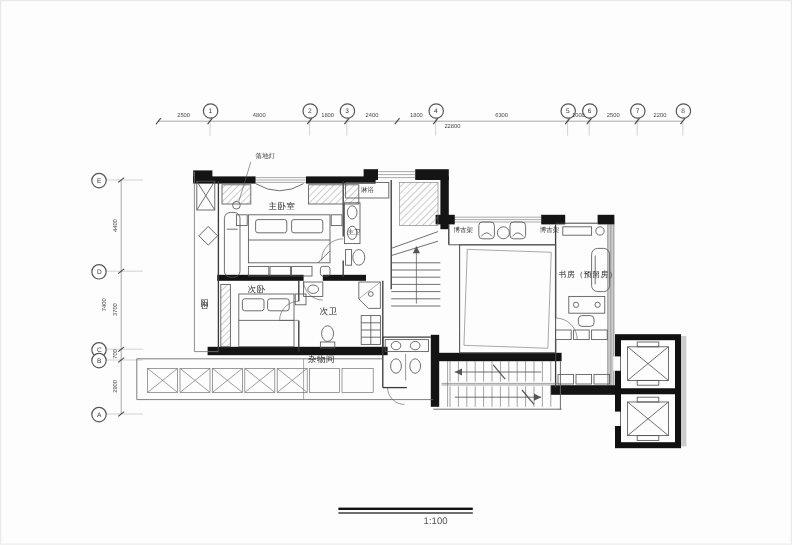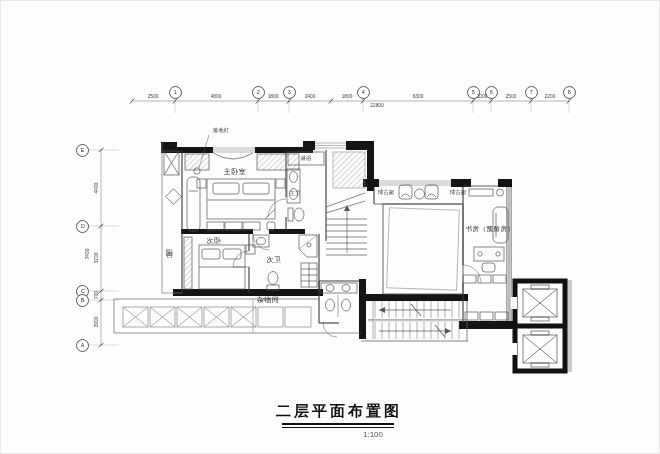--- a/index.html
+++ b/index.html
@@ -14,21 +14,21 @@
   .diml{position:absolute;font-size:8px;color:#444;white-space:nowrap;transform:translate(-50%,-50%) rotate(-90deg) scale(.6);z-index:3;}
   
   .rl{position:absolute;font-size:7px;color:#222;white-space:nowrap;transform:translate(-50%,-50%);z-index:3;letter-spacing:.5px;}
   .sl{position:absolute;font-size:8px;color:#333;white-space:nowrap;transform:translate(-50%,-50%) scale(.68);z-index:3;}
   .vl{position:absolute;font-size:7px;color:#333;writing-mode:vertical-rl;transform:translate(-50%,-50%);z-index:3;letter-spacing:1px;}
   
   .title{position:absolute;left:250px;top:401px;width:176px;text-align:center;font-size:15px;font-weight:bold;
          color:#111;letter-spacing:3px;z-index:3;}
   .uline1{position:absolute;left:281px;top:422px;width:112px;height:2.4px;background:#111;z-index:3;}
   .uline2{position:absolute;left:281px;top:426.4px;width:112px;height:0.8px;background:#111;z-index:3;}
-  .scale{position:absolute;left:352px;top:429px;width:40px;text-align:center;font-size:8px;color:#555;z-index:3;}
+  .scale{position:absolute;left:352px;top:429px;width:40px;text-align:left;font-size:8px;color:#555;z-index:3;}
 </style>
 </head>
 <body>
 
 <div class="canvas">
 
   <svg width="660" height="454" viewBox="0 0 660 454">
     <defs>
       <pattern id="h" width="4" height="4" patternUnits="userSpaceOnUse" patternTransform="rotate(45)">
         <line x1="0" y1="0" x2="0" y2="4" stroke="#8a8a8a" stroke-width="0.7"></line>
@@ -375,18 +375,17 @@
   <div class="sl" style="left:294px;top:192px;">主卫</div>
   <div class="sl" style="left:305px;top:157px;">淋浴</div>
   <div class="sl" style="left:385px;top:191px;">博古架</div>
   <div class="sl" style="left:457px;top:191px;">博古架</div>
   <div class="rl" style="left:489px;top:228px;font-size:6.5px;">书房（预留房）</div>
   <div class="rl" style="left:213px;top:240px;">次卧</div>
   <div class="rl" style="left:273px;top:259px;">次卫</div>
   <div class="rl" style="left:267px;top:299px;">杂物间</div>
   <div class="vl" style="left:168px;top:244px;">阳台</div>
 
-  <div class="title">二层平面布置图</div>
   <div class="uline1"></div>
   <div class="uline2"></div>
   <div class="scale">1:100</div>
 
 </div>
 
 </body></html>

